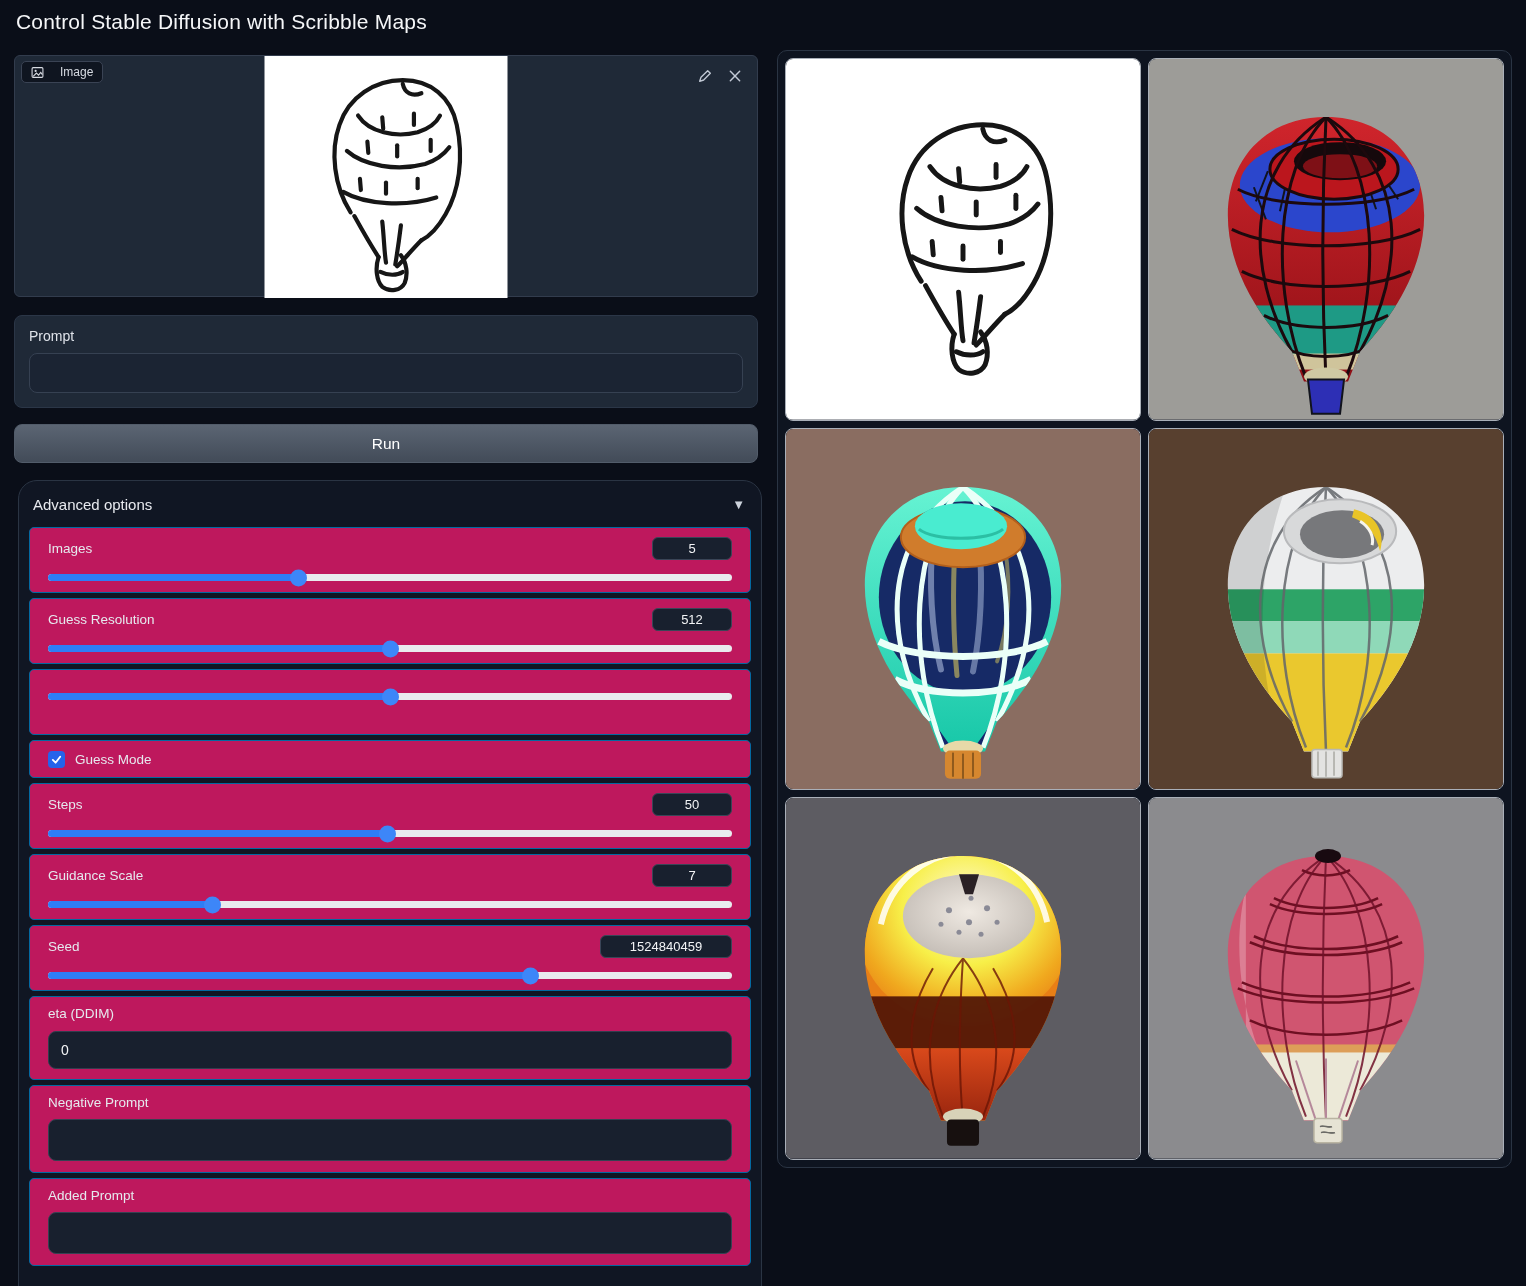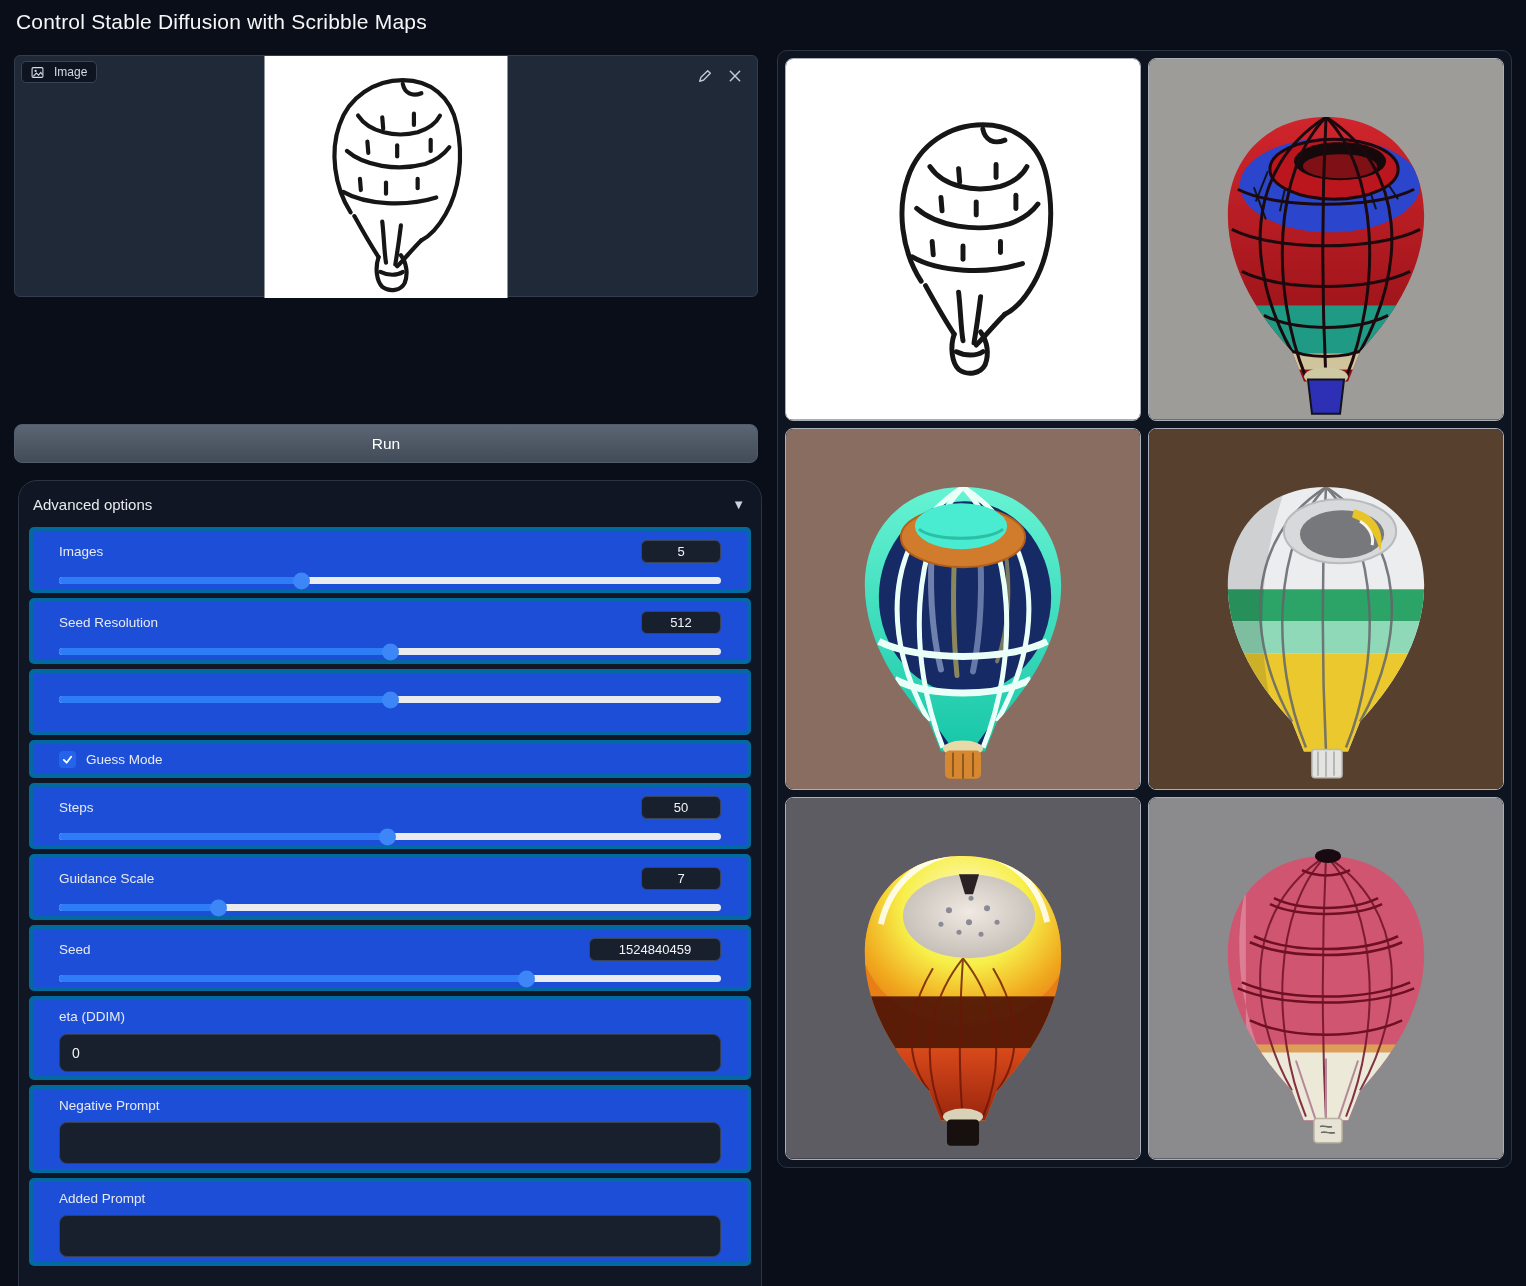--- a/index.html
+++ b/index.html
@@ -4,21 +4,21 @@
 <style>
   * { margin:0; padding:0; box-sizing:border-box; }
   html,body { background:var(--page,#0a0e18); font-family:"Liberation Sans",sans-serif; }
   .page { position:relative; width:1526px; height:1286px; background:var(--page,#0a0e18); overflow:hidden; }
 
   .title { position:absolute; left:16px; top:10px; font-size:21px; font-weight:400; color:#f5f6f8; letter-spacing:.2px; }
 
   
   .img-panel { position:absolute; left:14px; top:55px; width:744px; height:242px;
     background:var(--panel,#1f2937); border:1px solid #323c4d; border-radius:6px; }
-  .img-badge { position:absolute; left:6px; top:5px; display:flex; align-items:center; gap:10px;
+  .img-badge { position:absolute; left:6px; top:5px; display:flex; align-items:center; gap:16px;
     background:rgba(13,18,28,.85); border:1px solid #3a4354; border-radius:5px; padding:3px 9px;
     font-size:12px; color:#d7dbe2; z-index:3; }
   .img-actions { position:absolute; right:14px; top:12px; display:flex; gap:14px; z-index:3; }
   .img-actions svg { display:block; cursor:pointer; }
   .img-stage { position:absolute; left:50%; top:0; transform:translateX(-50%); width:243px; height:242px; background:#fff; }
   .img-stage svg { display:block; width:100%; height:100%; }
 
   
   .prompt-panel { position:absolute; left:14px; top:315px; width:744px; height:93px;
     background:var(--panel,#1f2937); border:1px solid #2b3647; border-radius:8px; padding:12px 14px; }
@@ -34,21 +34,21 @@
 
   
   .accordion { position:absolute; left:18px; top:480px; width:744px; height:845px;
     background:#101623; border:1px solid #2a3443; border-radius:19px; }
   .acc-header { height:46px; display:flex; align-items:center; justify-content:space-between;
     padding:0 16px 0 14px; cursor:pointer; }
   .acc-title { font-size:15px; color:#e8eaef; }
   .acc-caret { font-size:13px; color:#cdd3dc; }
   .rows { position:absolute; left:10px; right:10px; top:46px; bottom:10px;
     display:flex; flex-direction:column; gap:5px; }
-  .row { background:#1d4ed8; border:4px solid #0369a1; border-radius:5px; padding:9px 26px; }
+  .row { background:#be185d; border:1px solid #0369a1; border-radius:5px; padding:9px 18px; }
   .row-slider { height:66px; }
   .row-head { display:flex; align-items:center; justify-content:space-between; }
   .row-label { font-size:13.5px; color:#e6e9ee; }
   .num-box { height:23px; width:80px; background:#18202e; border:1px solid #3a4557; border-radius:6px;
     color:#f3f4f6; font-size:13px; text-align:center; font-family:"Liberation Sans",sans-serif; }
   .num-box.wide { width:132px; }
   .slider { position:relative; margin-top:14px; height:7px; border-radius:4px; background:var(--track,#e9ebee); cursor:pointer; }
   .slider-fill { position:absolute; left:0; top:0; bottom:0; border-radius:4px 0 0 4px; background:var(--accent,#2e7df6); }
   .slider-handle { position:absolute; right:-9px; top:50%; transform:translateY(-50%);
     width:17px; height:17px; border-radius:50%; background:var(--handle,#3d86f8); cursor:grab; }
@@ -116,20 +116,24 @@
             <path d="M92 216 C 88 228 90 242 96 248 C 104 254 116 252 120 244 C 124 234 122 222 116 214"></path>
             <path d="M94 232 C 102 236 112 236 118 232"></path>
           </g>
         </defs>
         <rect x="0" y="0" width="200" height="260" fill="#ffffff"></rect>
         <use href="#scrib"></use>
       </svg>
     </div>
   </div>
 
+  <div class="prompt-panel">
+    <div class="field-label">Prompt</div>
+    <textarea class="text-area" style=""></textarea>
+  </div>
 
   <button class="run-btn">Run</button>
 
   <div class="accordion">
     <div class="acc-header">
       <span class="acc-title">Advanced options</span>
       <span class="acc-caret">▼</span>
     </div>
     <div class="rows">
 
@@ -140,21 +144,21 @@
         </div>
         <div class="slider">
           <div class="slider-fill" style="width: 36.5%;">
               <div class="slider-handle"></div>
             </div>
         </div>
       </div>
 
       <div class="row row-slider">
         <div class="row-head">
-          <span class="row-label">Seed Resolution</span>
+          <span class="row-label">Guess Resolution</span>
           <input class="num-box" value="512" style="">
         </div>
         <div class="slider">
           <div class="slider-fill" style="width: 50%;">
               <div class="slider-handle"></div>
             </div>
         </div>
       </div>
 
       <div class="row row-slider">

